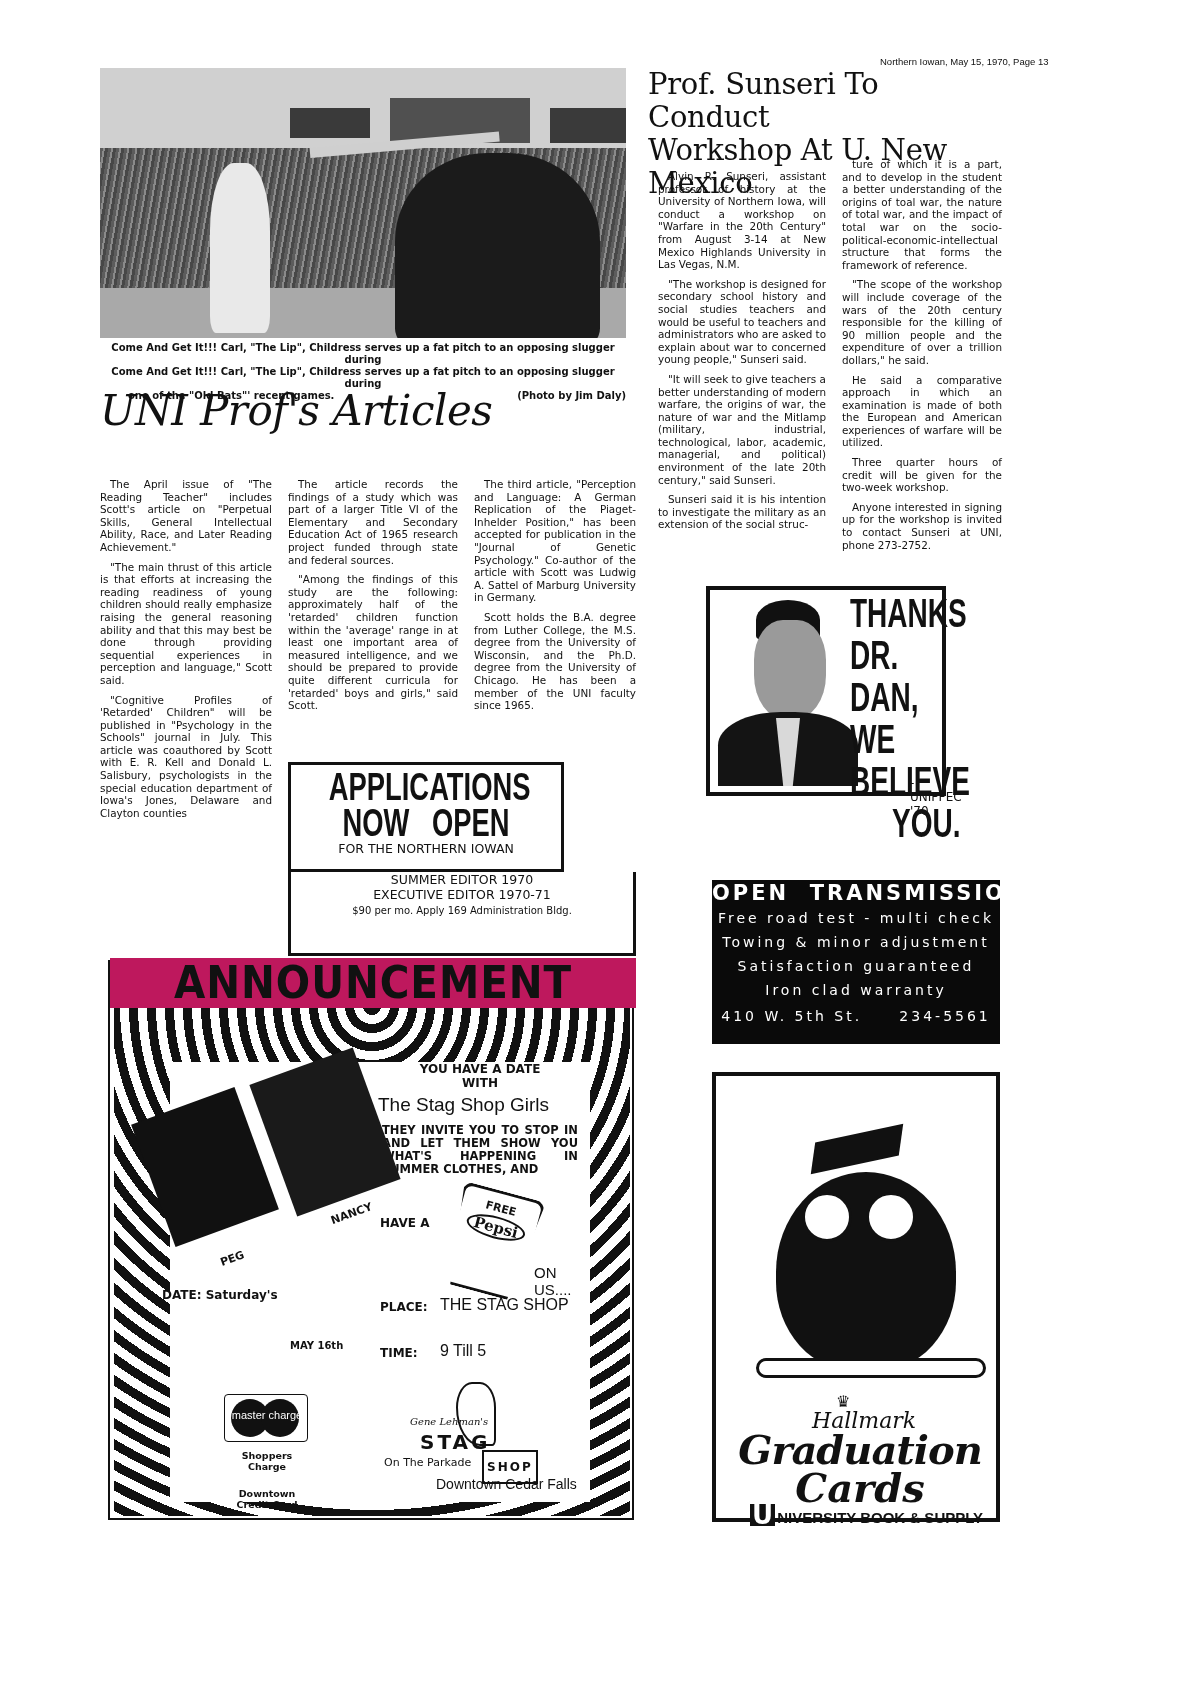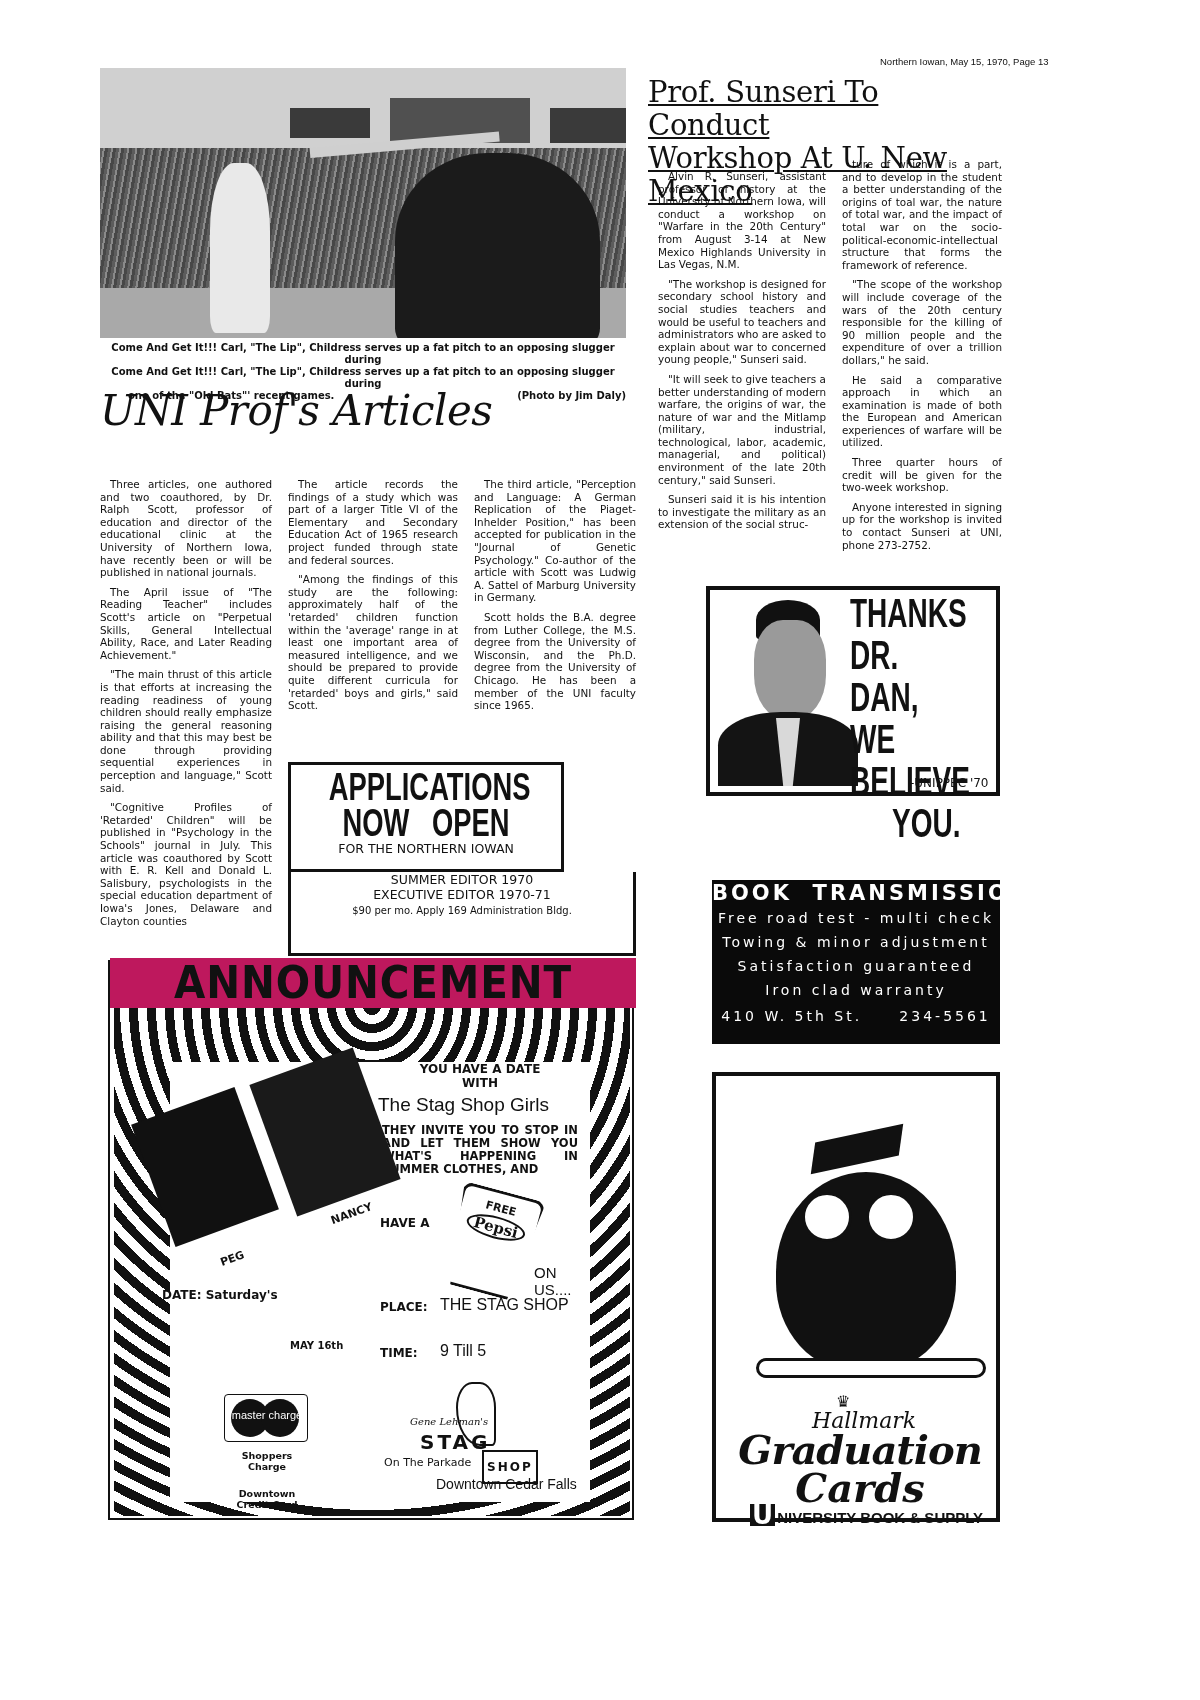--- a/index.html
+++ b/index.html
@@ -63,21 +63,20 @@
     <span>one of the "Old Bats"' recent games.</span>
     <span>(Photo by Jim Daly)</span>
   </div>
 </div>
 
 <div class="abs headline-italic" style="left:100px; top:388px; width:540px;">
   <div>UNI Prof's Articles</div>
 </div>
 
 <div class="abs body-col" style="left:100px; top:478px; width:172px;">
-  <p>Three articles, one authored and two coauthored, by Dr. Ralph Scott, professor of education and director of the educational clinic at the University of Northern Iowa, have recently been or will be published in national journals.</p>
   <p>The April issue of "The Reading Teacher" includes Scott's article on "Perpetual Skills, General Intellectual Ability, Race, and Later Reading Achievement."</p>
   <p>"The main thrust of this article is that efforts at increasing the reading readiness of young children should really emphasize raising the general reasoning ability and that this may best be done through providing sequential experiences in perception and language," Scott said.</p>
   <p>"Cognitive Profiles of 'Retarded' Children" will be published in "Psychology in the Schools" journal in July. This article was coauthored by Scott with E. R. Kell and Donald L. Salisbury, psychologists in the special education department of Iowa's Jones, Delaware and Clayton counties</p>
 </div>
 <div class="abs body-col" style="left:288px; top:478px; width:170px;">
   <p>The article records the findings of a study which was part of a larger Title VI of the Elementary and Secondary Education Act of 1965 research project funded through state and federal sources.</p>
   <p>"Among the findings of this study are the following: approximately half of the 'retarded' children function within the 'average' range in at least one important area of measured intelligence, and we should be prepared to provide quite different curricula for 'retarded' boys and girls," said Scott.</p>
 </div>
 <div class="abs body-col" style="left:474px; top:478px; width:162px;">
   <p>The third article, "Perception and Language: A German Replication of the Piaget-Inhelder Position," has been accepted for publication in the "Journal of Genetic Psychology." Co-author of the article with Scott was Ludwig A. Sattel of Marburg University in Germany.</p>
@@ -88,58 +87,58 @@
   <div class="ad-big" style="font-size:38px; line-height:36px; margin-top:4px;">APPLICATIONS</div>
   <div class="ad-big" style="font-size:38px; line-height:36px; white-space:pre;">NOW   OPEN</div>
   <div style="font-size:12.5px; line-height:15px;">FOR THE NORTHERN IOWAN</div>
 </div>
 <div class="abs" style="left:288px; top:872px; width:348px; height:84px; border:3px solid #111; border-top:none; text-align:center;">
   <div style="font-size:12.5px; line-height:15px;">SUMMER EDITOR 1970</div>
   <div style="font-size:12.5px; line-height:15px;">EXECUTIVE EDITOR 1970-71</div>
   <div style="font-size:10px; line-height:17px;">$90 per mo. Apply 169 Administration Bldg.</div>
 </div>
 
-<div class="abs headline-serif" style="left:648px; top:76px; width:360px;text-decoration:underline;">
+<div class="abs headline-serif" style="left:648px; top:68px; width:360px;">
   <div>Prof. Sunseri To Conduct</div>
   <div>Workshop At U. New Mexico</div>
 </div>
 
 <div class="abs body-col" style="left:658px; top:170px; width:168px;">
   <p>Alvin R. Sunseri, assistant professor of history at the University of Northern Iowa, will conduct a workshop on "Warfare in the 20th Century" from August 3-14 at New Mexico Highlands University in Las Vegas, N.M.</p>
   <p>"The workshop is designed for secondary school history and social studies teachers and would be useful to teachers and administrators who are asked to explain about war to concerned young people," Sunseri said.</p>
   <p>"It will seek to give teachers a better understanding of modern warfare, the origins of war, the nature of war and the Mitlamp (military, industrial, technological, labor, academic, managerial, and political) environment of the late 20th century," said Sunseri.</p>
   <p>Sunseri said it is his intention to investigate the military as an extension of the social struc-</p>
 </div>
 <div class="abs body-col" style="left:842px; top:158px; width:160px;">
   <p>ture of which it is a part, and to develop in the student a better understanding of the origins of toal war, the nature of total war, and the impact of total war on the socio-political-economic-intellectual structure that forms the framework of reference.</p>
   <p>"The scope of the workshop will include coverage of the wars of the 20th century responsible for the killing of 90 million people and the expenditure of over a trillion dollars," he said.</p>
   <p>He said a comparative approach in which an examination is made of both the European and American experiences of warfare will be utilized.</p>
   <p>Three quarter hours of credit will be given for the two-week workshop.</p>
   <p>Anyone interested in signing up for the workshop is invited to contact Sunseri at UNI, phone 273-2752.</p>
 </div>
 
-<div class="abs" style="left:706px; top:586px; width:294px; height:210px; border:4px solid #111; background:#fff;">
+<div class="abs" style="left:706px; top:586px; width:240px; height:210px; border:4px solid #111; background:#fff;">
   <div class="abs" style="left:8px; top:10px; width:140px; height:186px; background:#fff;">
     <div class="abs" style="left:38px; top:0px; width:64px; height:40px; background:#111; border-radius:50% 50% 10% 10%;"></div>
     <div class="abs" style="left:36px; top:20px; width:72px; height:100px; background:#9a9a9a; border-radius:40% 40% 45% 45%;"></div>
     <div class="abs" style="left:0px; top:112px; width:140px; height:74px; background:#141414; border-radius:45% 45% 0 0;"></div>
     <div class="abs" style="left:58px; top:118px; width:24px; height:68px; background:#d9d9d9; clip-path: polygon(0 0,100% 0,70% 100%,30% 100%);"></div>
   </div>
   <div class="abs cond" style="left:140px; top:2px; width:150px; text-align:left; font-weight:bold; font-size:40px; line-height:42px;">
     <div style="transform:scaleX(0.7); transform-origin:left;">THANKS</div>
     <div style="transform:scaleX(0.7); transform-origin:left;">DR. DAN,</div>
     <div style="transform:scaleX(0.7); transform-origin:left;">WE</div>
     <div style="transform:scaleX(0.7); transform-origin:left;">BELIEVE</div>
     <div style="transform:scaleX(0.7); transform-origin:left; padding-left:60px;">YOU.</div>
   </div>
   <div class="abs" style="left:200px; top:186px; font-size:12px;">-UNIPPEC '70</div>
 </div>
 
 <div class="abs aamco" style="left:712px; top:880px; width:288px; height:164px;">
-  <div style="font-family:'DejaVu Sans', sans-serif; font-weight:bold; font-size:21px; letter-spacing:3px; line-height:26px; white-space:pre;">BOOK  TRANSMISSION</div>
+  <div style="font-family:'DejaVu Sans', sans-serif; font-weight:bold; font-size:21px; letter-spacing:3px; line-height:26px; white-space:pre;">OPEN  TRANSMISSION</div>
   <div class="line">Free road test - multi check</div>
   <div class="line">Towing &amp; minor adjustment</div>
   <div class="line">Satisfaction guaranteed</div>
   <div class="line">Iron clad warranty</div>
   <div class="line" style="margin-top:2px;">
     <span>410 W. 5th St.</span>
     &nbsp;&nbsp;&nbsp;
     <span>234-5561</span>
   </div>
 </div>

